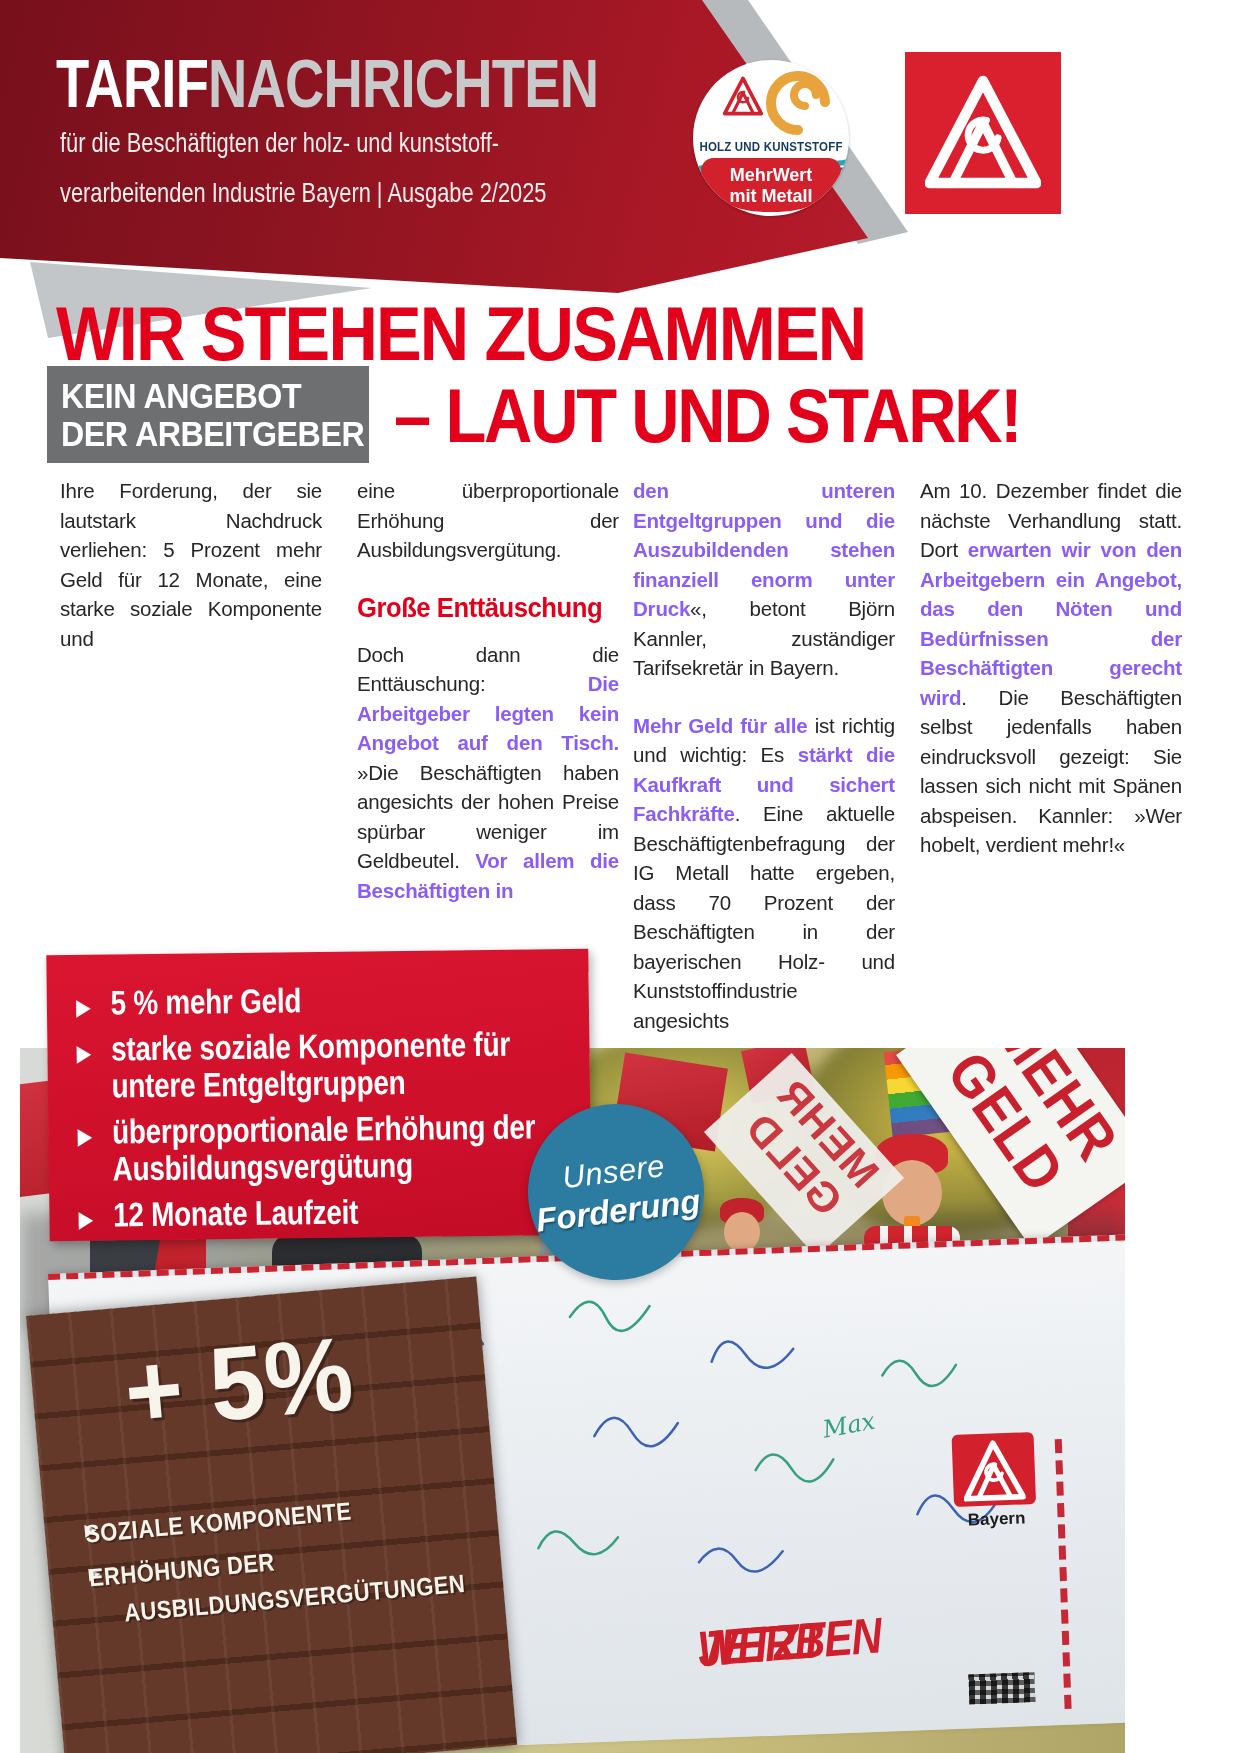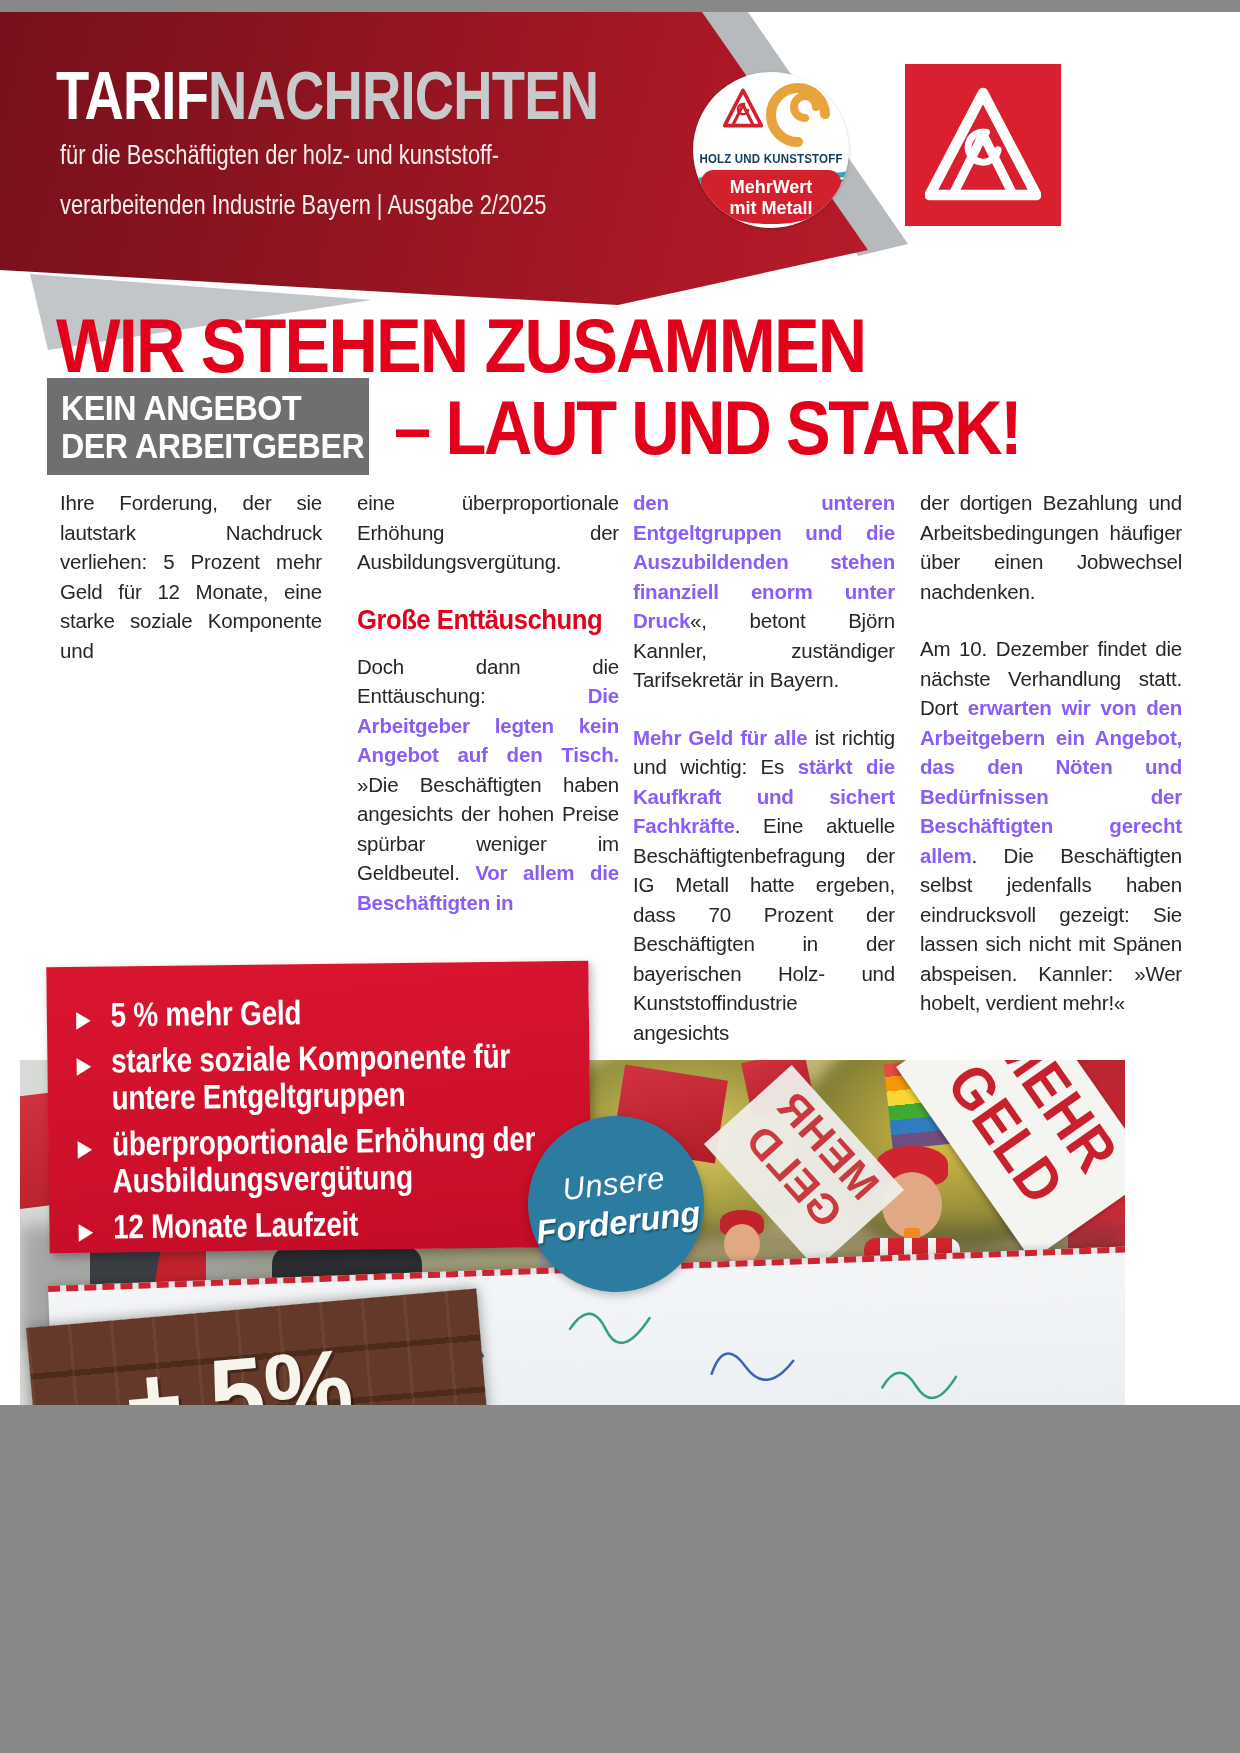--- a/index.html
+++ b/index.html
@@ -1,16 +1,16 @@
 <!DOCTYPE html>
 <html lang="de"><head>
 <meta charset="utf-8">
 <style>
   html,body{margin:0;padding:0;background:#888;}
-  .page{position:relative;width:1240px;height:1393px;margin:12px auto;background:#fff;
+  .page{position:relative;width:1240px;height:1753px;margin:0 auto;background:#fff;
         overflow:hidden;font-family:"Liberation Sans","DejaVu Sans",sans-serif;}
 
   
   .gray-wedge{position:absolute;left:0;top:0;width:1240px;height:345px;
     clip-path:polygon(30px 262px,372px 288px,48px 338px);background:#c3c6c8;}
   .gray-stripe{position:absolute;left:0;top:0;width:1240px;height:260px;
     clip-path:polygon(700px 0,748px 0,908px 232px,858px 244px);background:#b7babc;}
   .red-banner{position:absolute;left:0;top:0;width:1240px;height:320px;
     clip-path:polygon(0 0,702px 0,868px 238px,618px 293px,0 258px);
     background:linear-gradient(104deg,#77101c 0%,#8f1421 28%,#ad1826 58%,#c12030 88%,#c62734 100%);}
@@ -199,22 +199,21 @@
   <div class="col c1">
       <p><span>eine überproportionale Erhöhung der Ausbildungsvergütung.</span></p>
       <h3 class="subhead">Große Enttäuschung</h3>
       <p><span>Doch dann die Enttäuschung: </span><b>Die Arbeitgeber legten kein Angebot auf den Tisch.</b><span> »Die Beschäftigten haben angesichts der hohen Preise spürbar weniger im Geldbeutel. </span><b>Vor allem die Beschäftigten in</b></p>
     </div>
   <div class="col c2">
       <p><b>den unteren Entgeltgruppen und die Auszubildenden stehen finanziell enorm unter Druck</b><span>«, betont Björn Kannler, zuständiger Tarifsekretär in Bayern.</span></p>
       <p><b>Mehr Geld für alle</b><span> ist richtig und wichtig: Es </span><b>stärkt die Kaufkraft und sichert Fachkräfte</b><span>. Eine aktuelle Beschäftigtenbefragung der IG Metall hatte ergeben, dass 70 Prozent der Beschäftigten in der bayerischen Holz- und Kunststoffindustrie angesichts</span></p>
     </div>
   <div class="col c3">
-      <p><span>der dortigen Bezahlung und Arbeitsbedingungen häufiger über einen Jobwechsel nachdenken.</span></p>
-      <p><span>Am 10. Dezember findet die nächste Verhandlung statt. Dort </span><b>erwarten wir von den Arbeitgebern ein Angebot, das den Nöten und Bedürfnissen der Beschäftigten gerecht allem</b><span>. Die Beschäftigten selbst jedenfalls haben eindrucksvoll gezeigt: Sie lassen sich nicht mit Spänen abspeisen. Kannler: »Wer hobelt, verdient mehr!«</span></p>
+      <p><span>Am 10. Dezember findet die nächste Verhandlung statt. Dort </span><b>erwarten wir von den Arbeitgebern ein Angebot, das den Nöten und Bedürfnissen der Beschäftigten gerecht wird</b><span>. Die Beschäftigten selbst jedenfalls haben eindrucksvoll gezeigt: Sie lassen sich nicht mit Spänen abspeisen. Kannler: »Wer hobelt, verdient mehr!«</span></p>
     </div>
 
   <div class="demands">
     <ul>
         <li>5 % mehr Geld</li>
         <li>starke soziale Komponente für untere Entgeltgruppen</li>
         <li>überproportionale Erhöhung der Ausbildungsvergütung</li>
         <li>12 Monate Laufzeit</li>
       </ul>
   </div>

